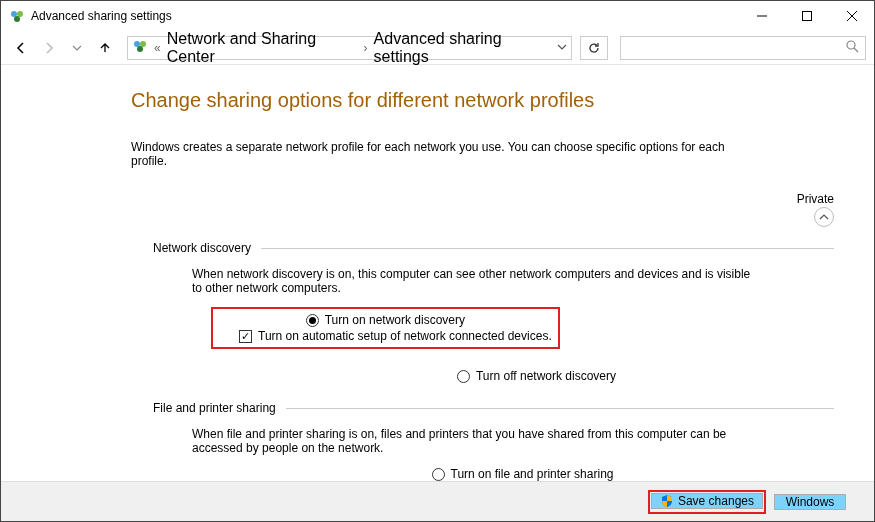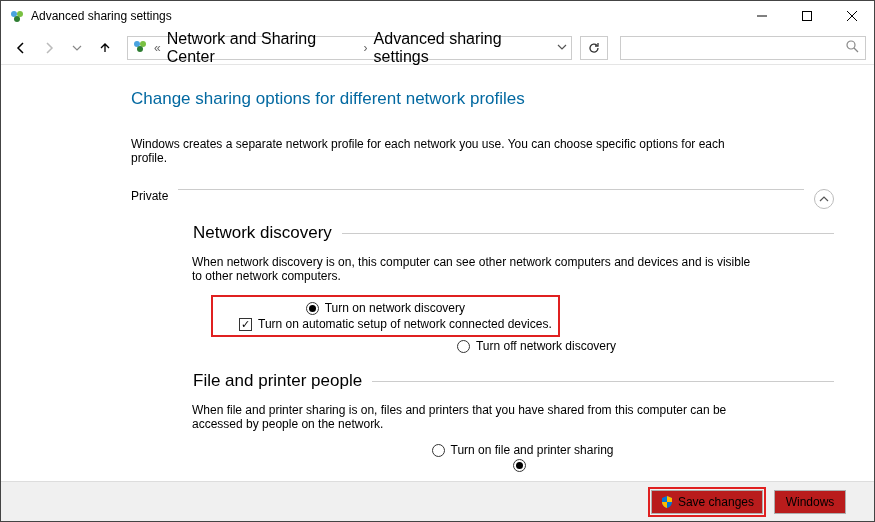--- a/index.html
+++ b/index.html
@@ -22,51 +22,51 @@
   .addrbar .crumb { font-size: 16px; }
   .addrbar .expand { margin-left: auto; color: #555; }
   .refresh { width: 28px; height: 24px; border: 1px solid #ccc; margin-left: 4px; display: inline-flex; align-items: center; justify-content: center; }
   .searchbox { flex: 1; height: 24px; border: 1px solid #ccc; margin-left: 8px; display: flex; align-items: center; padding: 0 6px; }
   .searchbox input { flex: 1; border: none; outline: none; font-size: 12px; background: transparent; }
   .searchbox .sicon { color: #888; }
 
   
   .contentwrap { height: calc(522px - 30px - 34px - 40px - 2px); overflow: hidden; position: relative; }
   .content { padding: 24px 40px 20px 130px; height: 100%; overflow-y: scroll; }
-  .heading { color: #0369a1; font-size: 17px; margin-bottom: 12px; }
+  .heading { color: #a16207; font-size: 20px; margin-bottom: 12px; }
   .subtext { font-size: 12px; margin-bottom: 24px; max-width: 600px; margin-top: 28px; }
 
-  .profile-header { display: flex; align-items: flex-start; margin-bottom: 14px; }
+  .profile-header { display: flex; align-items: flex-end; margin-bottom: 14px; flex-direction: column; }
   .profile-header .label { font-size: 12px; }
   .profile-header .hr { flex: 1; border-top: 1px solid #ccc; margin: 0 10px; height: 0; }
   .chev { width: 20px; height: 20px; border: 1px solid #bbb; border-radius: 50%; display: inline-flex; align-items: center; justify-content: center; font-size: 10px; color: #555; }
 
   .section { margin-left: 22px; margin-bottom: 18px; }
   .section .sec-header { display: flex; align-items: center; margin-bottom: 12px; }
-  .section .sec-header .label { font-size: 17px; margin-left: 40px; }
+  .section .sec-header .label { font-size: 12px; }
   .section .sec-header .hr { flex: 1; border-top: 1px solid #ccc; margin-left: 10px; }
   .section .desc { margin-left: 39px; font-size: 12px; margin-bottom: 12px; max-width: 560px; }
   .options { margin-left: 58px; }
   .opt { display: flex; align-items: center; font-size: 12px; margin: 2px 0; justify-content: center; }
 
   
   .radio { width: 13px; height: 13px; border: 1px solid #333; border-radius: 50%; margin-right: 6px; display: inline-flex; align-items: center; justify-content: center; }
   .radio.checked::after { content: ""; width: 7px; height: 7px; background: #000; border-radius: 50%; }
 
   
   .checkbox { width: 13px; height: 13px; border: 1px solid #333; margin-right: 6px; display: inline-flex; align-items: center; justify-content: center; font-size: 11px; line-height: 1; }
   .checkbox.checked::after { content: "✓"; }
 
   .sub-opt { margin-left: 20px; }
 
   .highlight-box { border: 2px solid #e02020; padding: 2px 6px; display: inline-block; }
 
   
   .footer { height: 40px; background: #f0f0f0; border-top: 1px solid #ddd; display: flex; align-items: center; justify-content: flex-end; padding-right: 28px; gap: 8px; }
-  .btn { min-width: 72px; height: 24px; border: 1px solid #adadad; background: #b91c1c; font-size: 12px; display: inline-flex; align-items: center; justify-content: center; padding: 0 10px; gap: 4px; }
+  .btn { min-width: 72px; height: 16px; border: 1px solid #adadad; background: #7dd3fc; font-size: 12px; display: inline-flex; align-items: center; justify-content: center; padding: 0 10px; gap: 4px; }
   .btn.save { padding: 0 8px; }
   .highlight-btn { border: 2px solid #e02020; padding: 1px; display: inline-block; }
 
   
   .shield { width: 14px; height: 14px; }
 
   
   .content::-webkit-scrollbar { width: 17px; }
   .content::-webkit-scrollbar-track { background: #f0f0f0; }
   .content::-webkit-scrollbar-thumb { background: #c1c1c1; }
@@ -184,30 +184,30 @@
         <div class="highlight-box">
           <div class="opt">
             <span class="radio checked"></span>
             <span>Turn on network discovery</span>
           </div>
           <div class="opt sub-opt">
             <span class="checkbox checked"></span>
             <span>Turn on automatic setup of network connected devices.</span>
           </div>
         </div>
-        <div class="opt" style="margin-top:2px;padding-left:28px;">
+        <div class="opt" style="margin-top:20px;padding-left:28px;">
           <span class="radio"></span>
           <span>Turn off network discovery</span>
         </div>
       </div>
     </div>
 
     <div class="section">
       <div class="sec-header">
-        <span class="label">File and printer people</span>
+        <span class="label">File and printer sharing</span>
         <span class="hr"></span>
       </div>
       <div class="desc">When file and printer sharing is on, files and printers that you have shared from this computer can be accessed by people on the network.</div>
       <div class="options">
         <div class="opt">
           <span class="radio"></span>
           <span>Turn on file and printer sharing</span>
         </div>
         <div class="opt">
           <span class="radio checked"></span>

